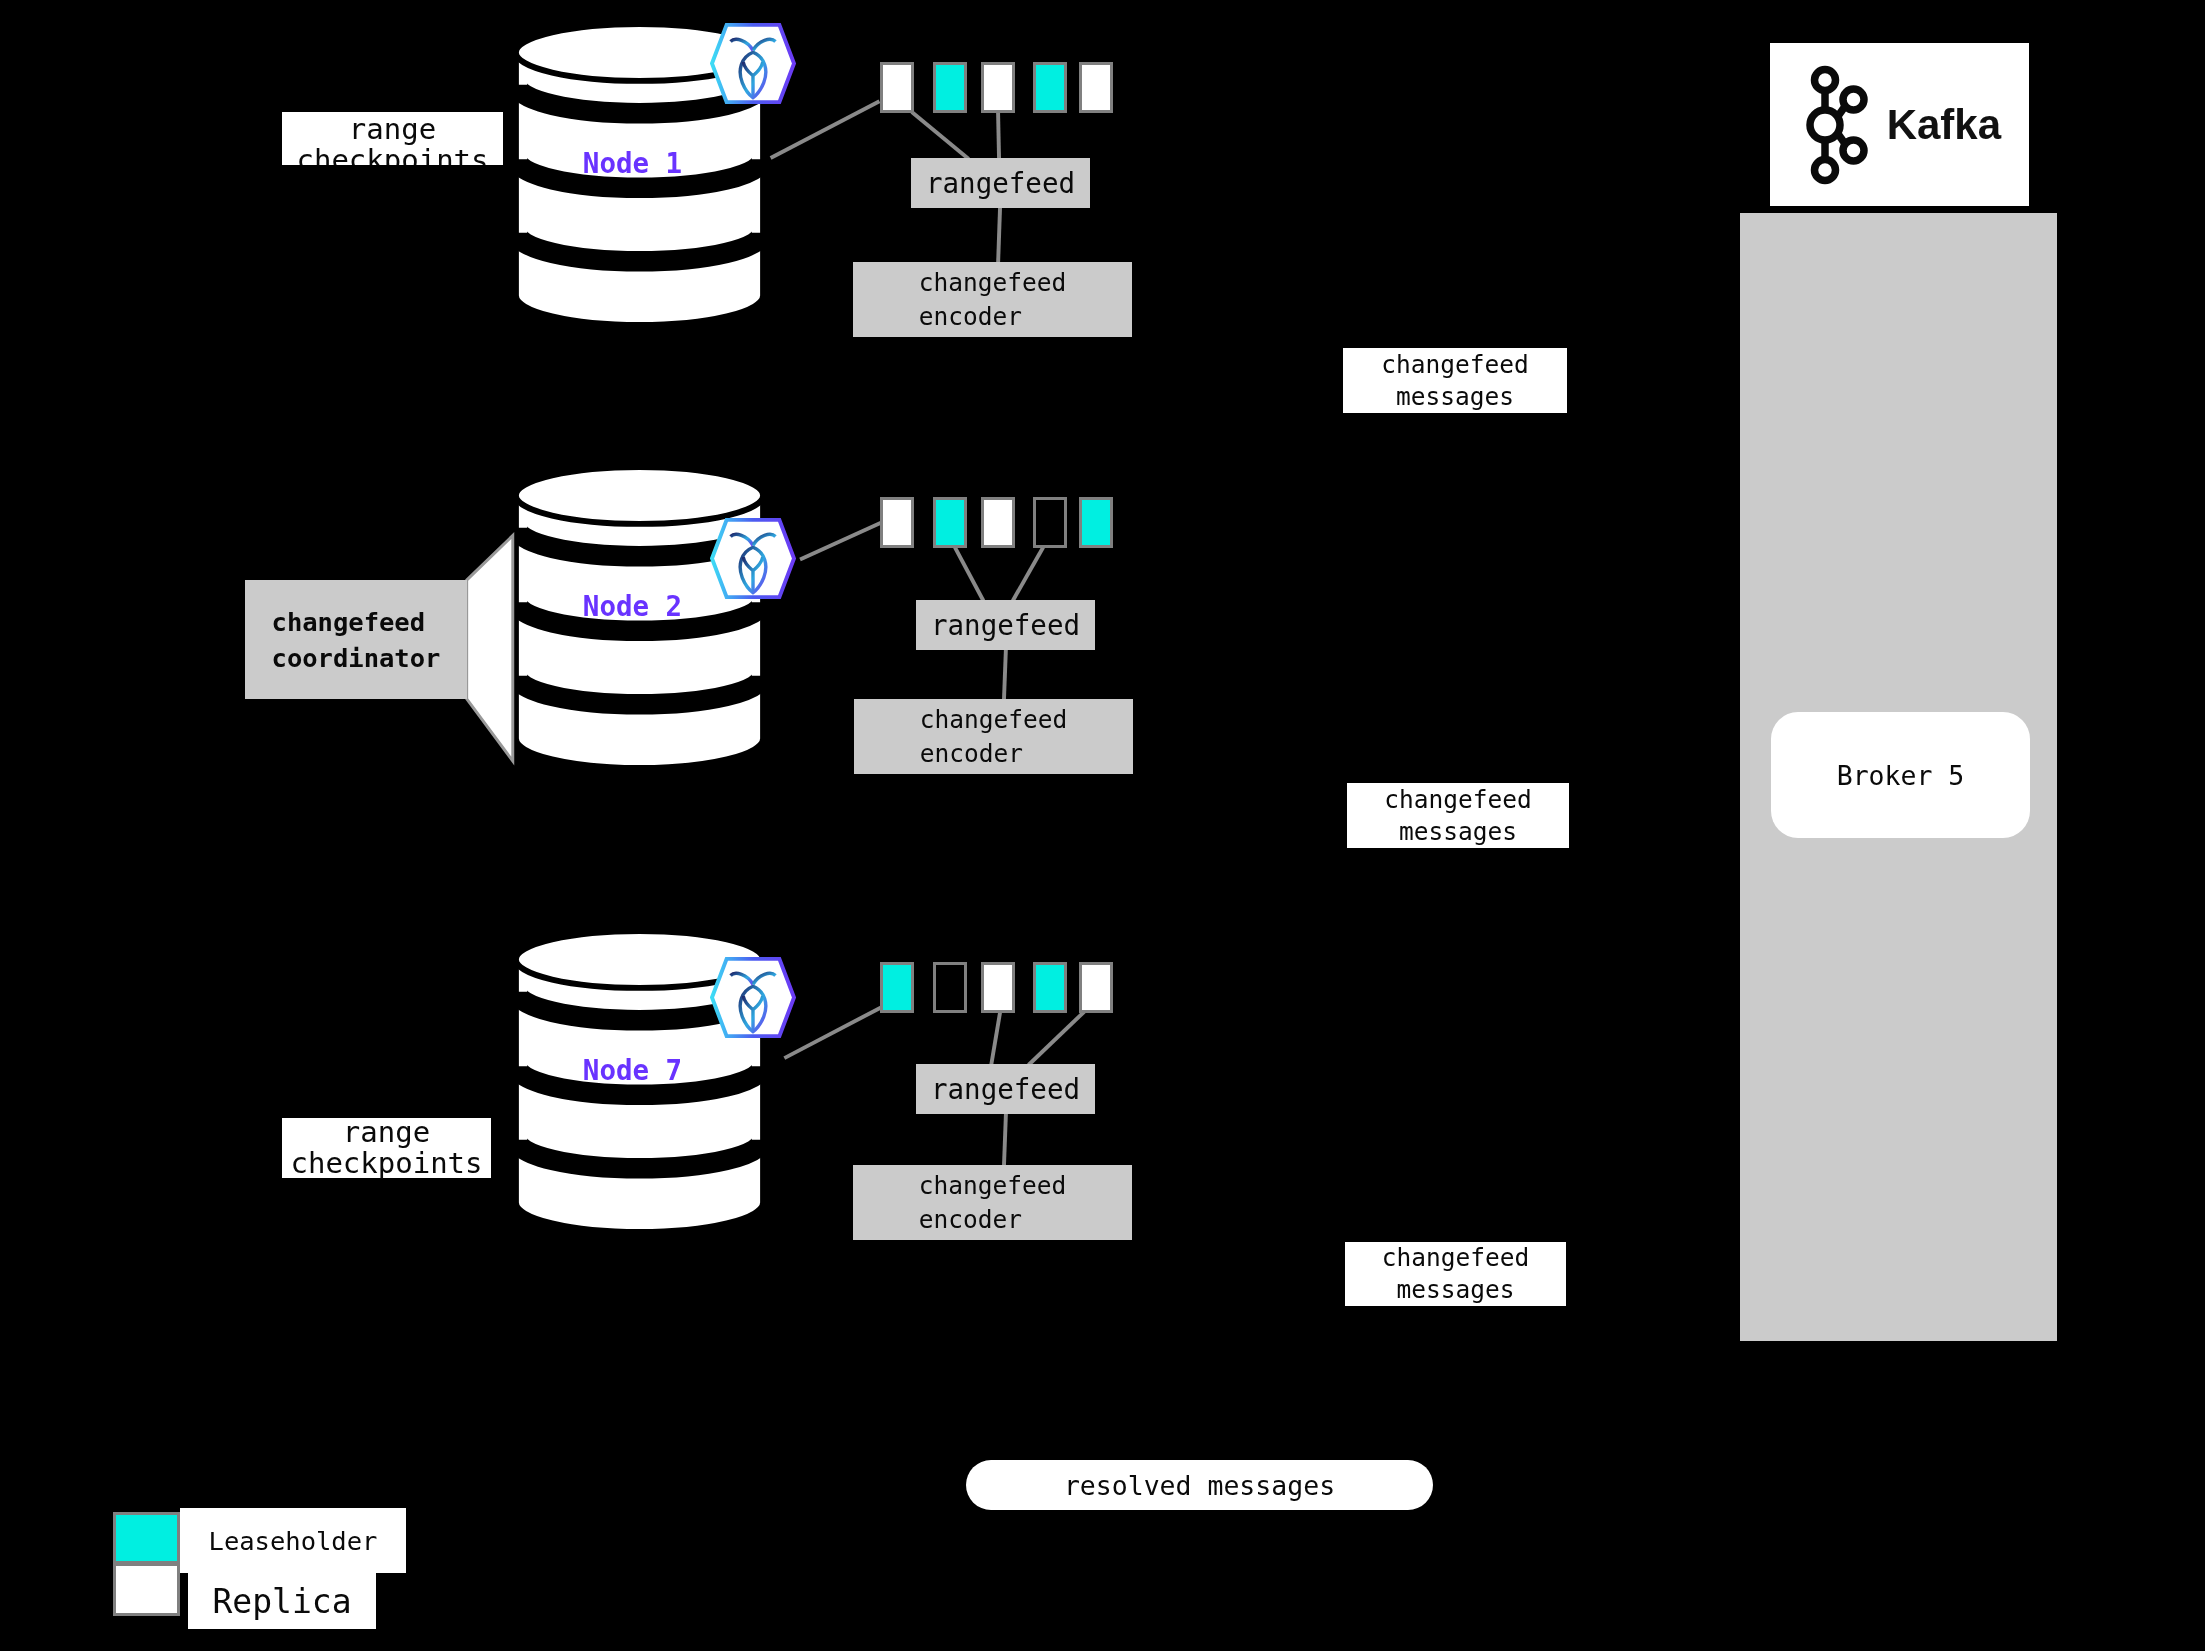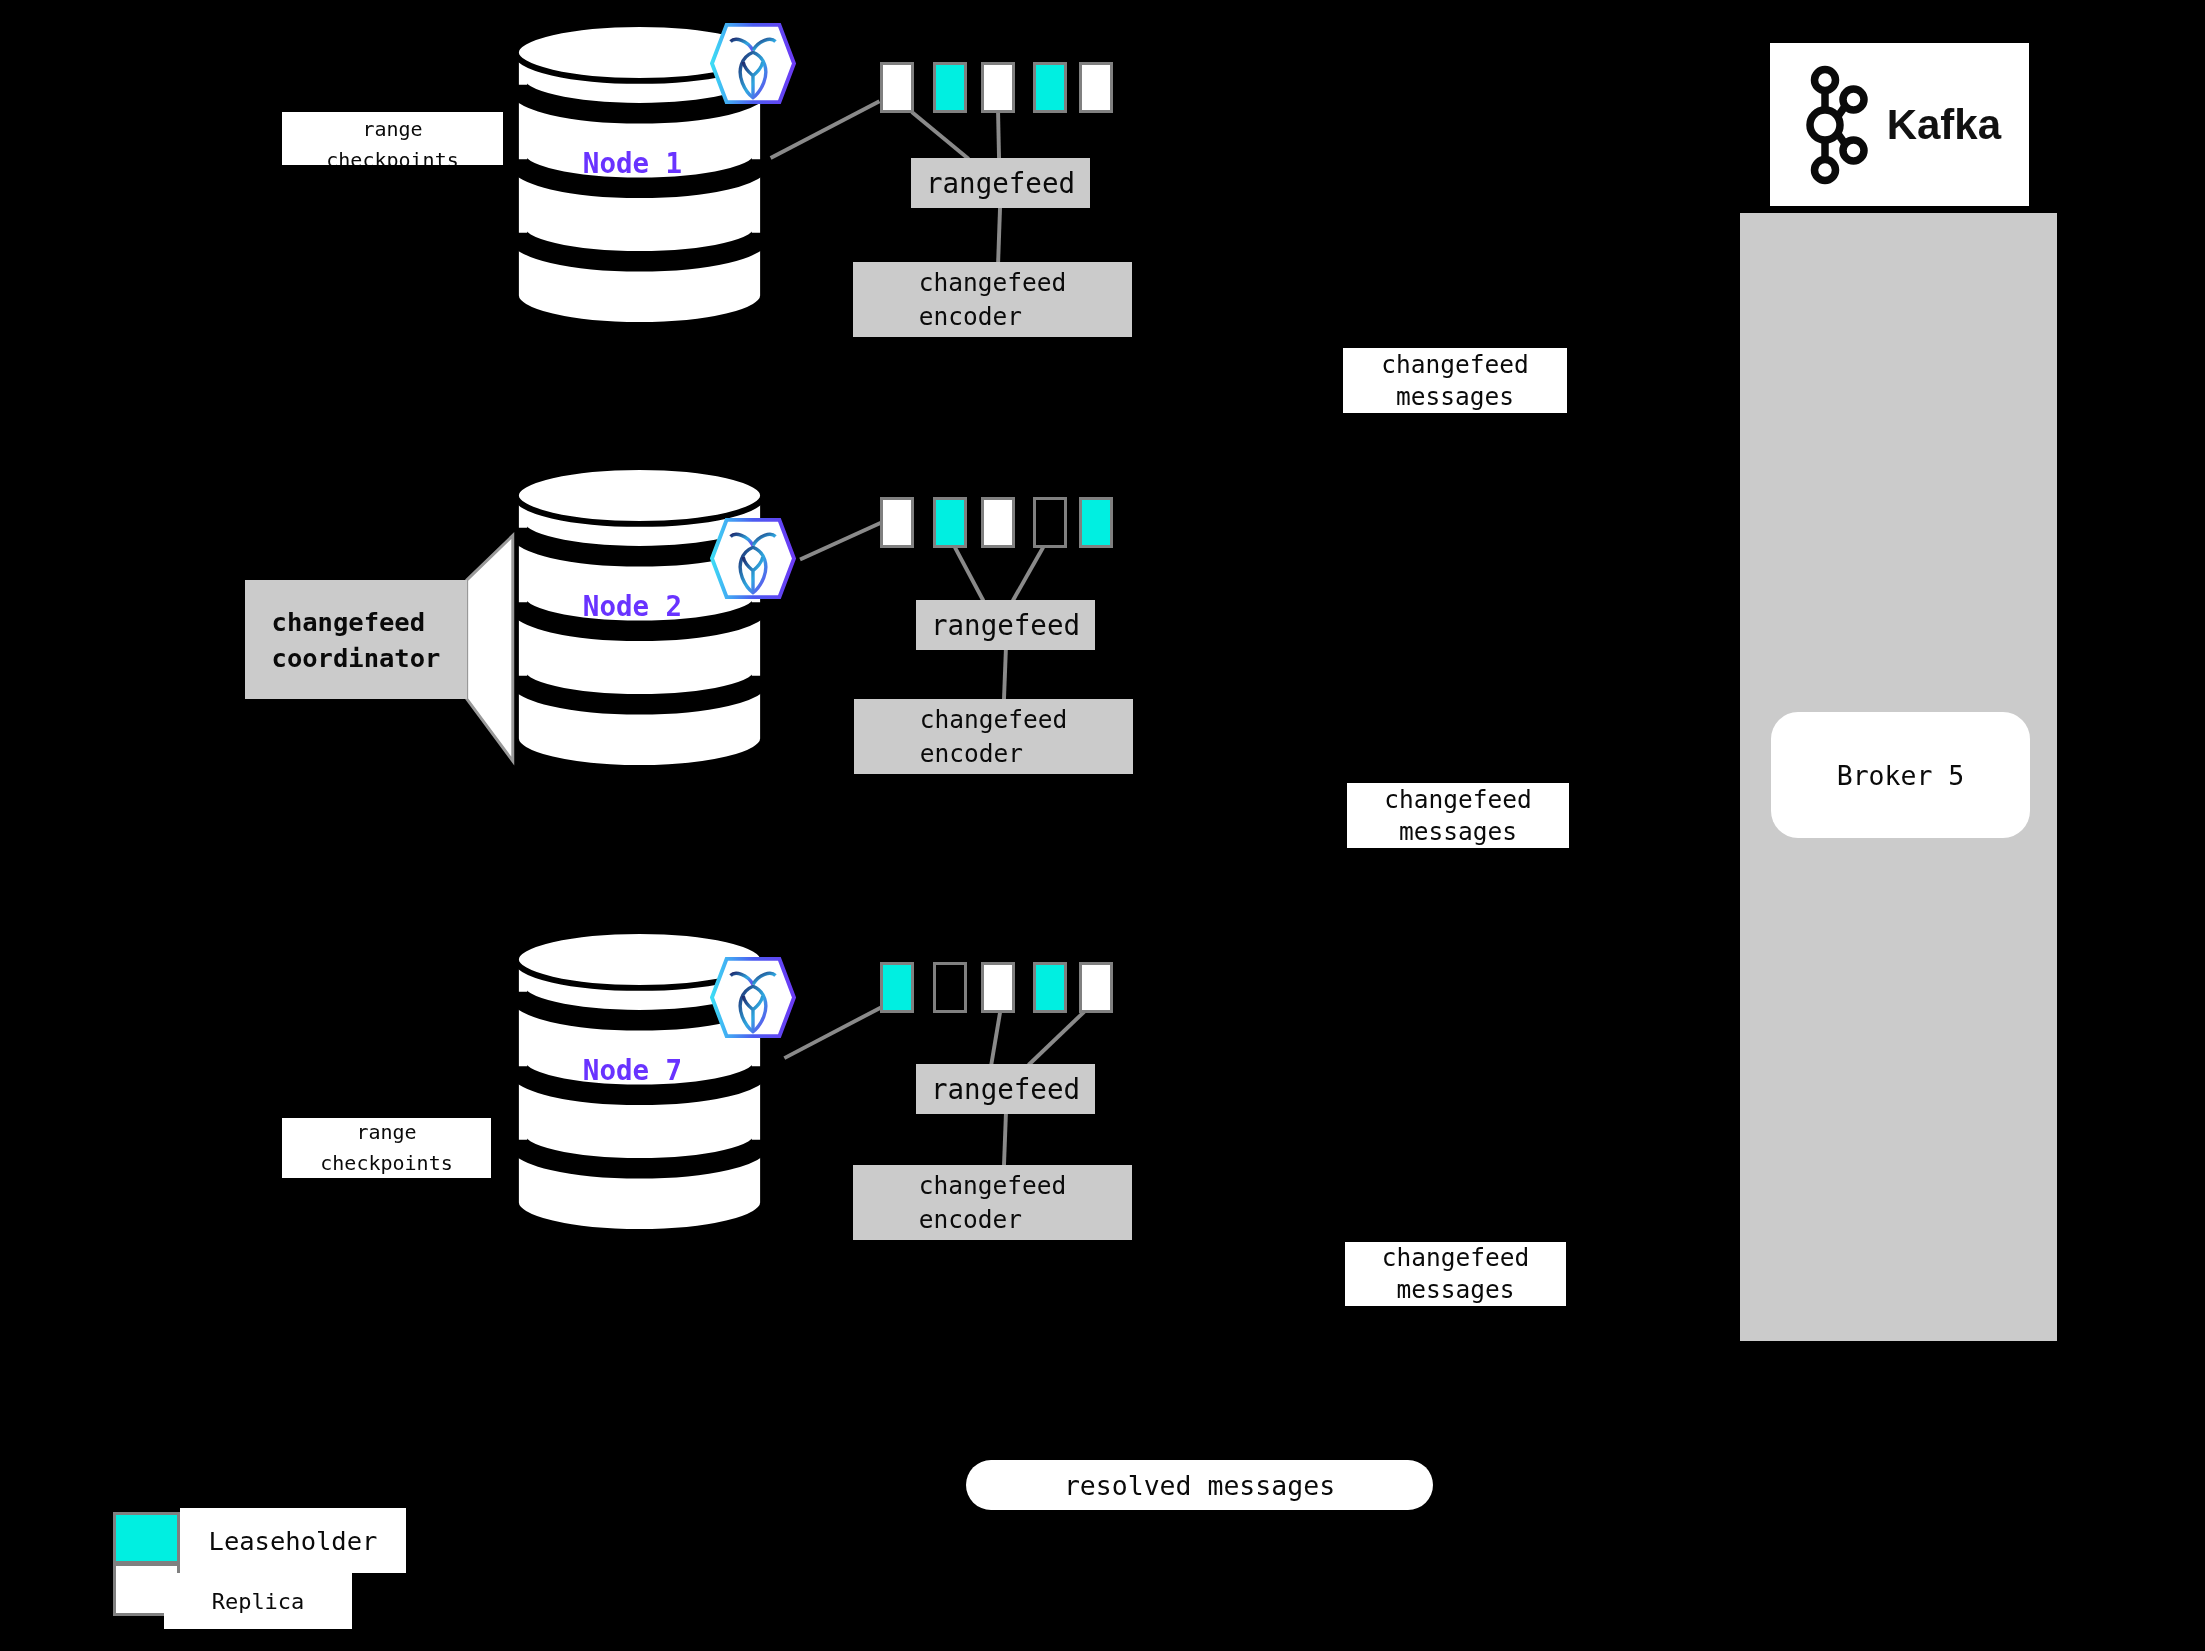--- a/index.html
+++ b/index.html
@@ -23,21 +23,21 @@
   .whitebox{
     background:var(--replica_white,#fff);
     color:var(--text_black,#0a0a0a);
     display:flex;align-items:center;justify-content:center;
     text-align:center;white-space:pre-line;
     z-index:3;
   }
   .rangefeed{font-size:27.5px;line-height:29px;}
   .encoder{font-size:24.5px;line-height:34px;}
   .messages{font-size:24.5px;line-height:32px;}
-  .checkpoints{font-size:20px;line-height:31px;}
+  .checkpoints{font-size:29px;line-height:31px;}
   .coordinator{font-size:25.5px;line-height:36px;font-weight:bold;}
   .resolved{font-size:26.5px;border-radius:25.5px;}
   .broker{font-size:26.5px;border-radius:27px;z-index:4;}
   
   .range-rect{
     position:absolute;width:34px;height:51px;
     border:3.4px solid var(--border_gray,#808080);
     box-sizing:border-box;z-index:3;
   }
   .r-leaseholder{background:var(--leaseholder_teal,#00efe1);}
@@ -205,16 +205,16 @@
     </svg>
     <span class="kafka-title">Kafka</span>
   </div>
 
   <div class="panel abs" style="left:1740px;top:213px;width:317px;height:1128px"></div>
   <div class="whitebox broker abs" style="left:1771px;top:712px;width:259px;height:126px">Broker 5</div>
 
   <div class="sw r-leaseholder" style="left:113px;top:1512px;width:67px;height:52px"></div>
   <div class="sw r-replica" style="left:113px;top:1563px;width:67px;height:53px"></div>
   <div class="whitebox abs" style="left:180px;top:1508px;width:226px;height:65px;font-size:25.5px">Leaseholder</div>
-  <div class="whitebox abs" style="left:164px;top:1573px;width:188px;height:56px;font-size:22px">Replica</div>
+  <div class="whitebox abs" style="left:188px;top:1573px;width:188px;height:56px;font-size:33px">Replica</div>
 
 </div>
 
 
 </body></html>

